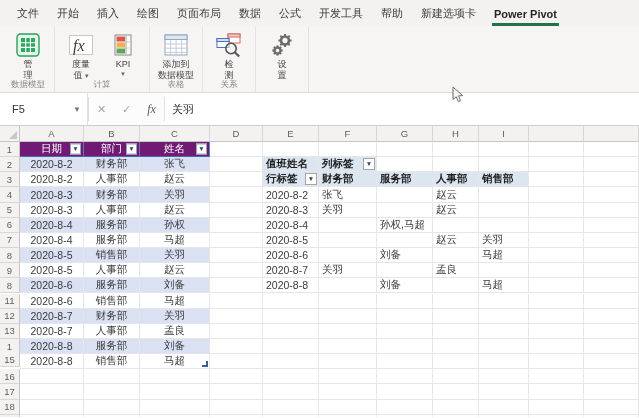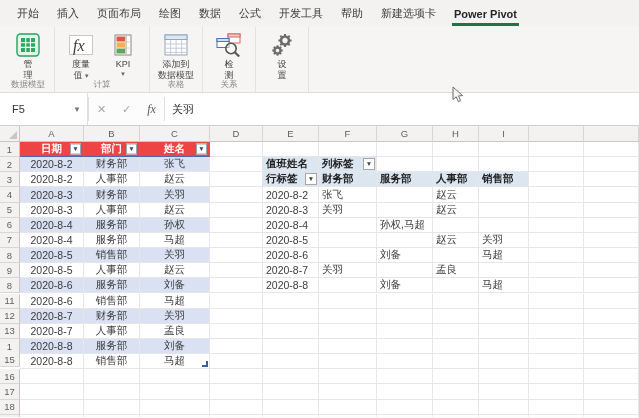--- a/index.html
+++ b/index.html
@@ -32,39 +32,40 @@
 
   
   .grid { position:relative; width:639px; height:291px; background:#fff; overflow:hidden; }
   .colhdr, .rowhdr, .corner { position:absolute; background:#f3f2f1; font-size:9.5px; color:#605e5c; display:flex; align-items:center; justify-content:center; }
   .colhdr { top:0; height:16px; border-right:1px solid #d8d6d4; border-bottom:1px solid #c8c6c4; }
   .rowhdr { left:0; width:20px; border-right:1px solid #c8c6c4; border-bottom:1px solid #d8d6d4; }
   .corner { top:0; left:0; width:20px; height:16px; border-right:1px solid #c8c6c4; border-bottom:1px solid #c8c6c4; }
   .corner::after { content:""; position:absolute; right:2px; bottom:2px; border-left:8px solid transparent; border-bottom:8px solid #c9c7c5; }
   .cell { position:absolute; border-right:1px solid #e4e6e9; border-bottom:1px solid #e4e6e9; font-size:10.5px; color:#3b3b3b; display:flex; align-items:center; overflow:hidden; white-space:nowrap; }
   .cell.ctr { justify-content:center; }
-  .cell.thead { background:#ef4444; border-right-color:#5d7cb8; border-bottom-color:#4569ad; color:#fff; font-weight:bold; }
+  .cell.thead { background:#701a75; border-right-color:#5d7cb8; border-bottom-color:#4569ad; color:#fff; font-weight:normal; }
   .cell.band { background:#d9e1f2; }
   .cell.pivot-h { background:#dce6f1; font-weight:bold; color:#1f1f1f; padding-left:3px; }
   .cell.pivot-d { padding-left:3px; }
   .fbtn { position:absolute; right:2px; top:50%; transform:translateY(-50%); width:11px; height:11px; background:#fff; border:1px solid #9aa3ad; font-size:6.5px; color:#30486e; display:flex; align-items:center; justify-content:center; line-height:1; }
   .ddbtn { position:absolute; width:12px; height:12px; background:#fff; border:1px solid #a6a6a6; font-size:6.5px; color:#444; display:flex; align-items:center; justify-content:center; line-height:1; }
   .table-handle { position:absolute; width:6px; height:6px; border-right:2px solid #3c5e9e; border-bottom:2px solid #3c5e9e; }
   .cursor { position:absolute; pointer-events:none; }
 </style>
 </head>
 <body>
 
 <div class="app">
 
   <div class="tabbar" id="tabbar">
+      <div class="tab">文件</div>
       <div class="tab">开始</div>
       <div class="tab">插入</div>
+      <div class="tab">绘图</div>
       <div class="tab">页面布局</div>
-      <div class="tab">绘图</div>
       <div class="tab">数据</div>
       <div class="tab">公式</div>
       <div class="tab">开发工具</div>
       <div class="tab">帮助</div>
       <div class="tab">新建选项卡</div>
       <div class="tab active">Power Pivot</div>
     </div>
 
   <div class="ribbon" id="ribbon">
       <div class="rgroup">

